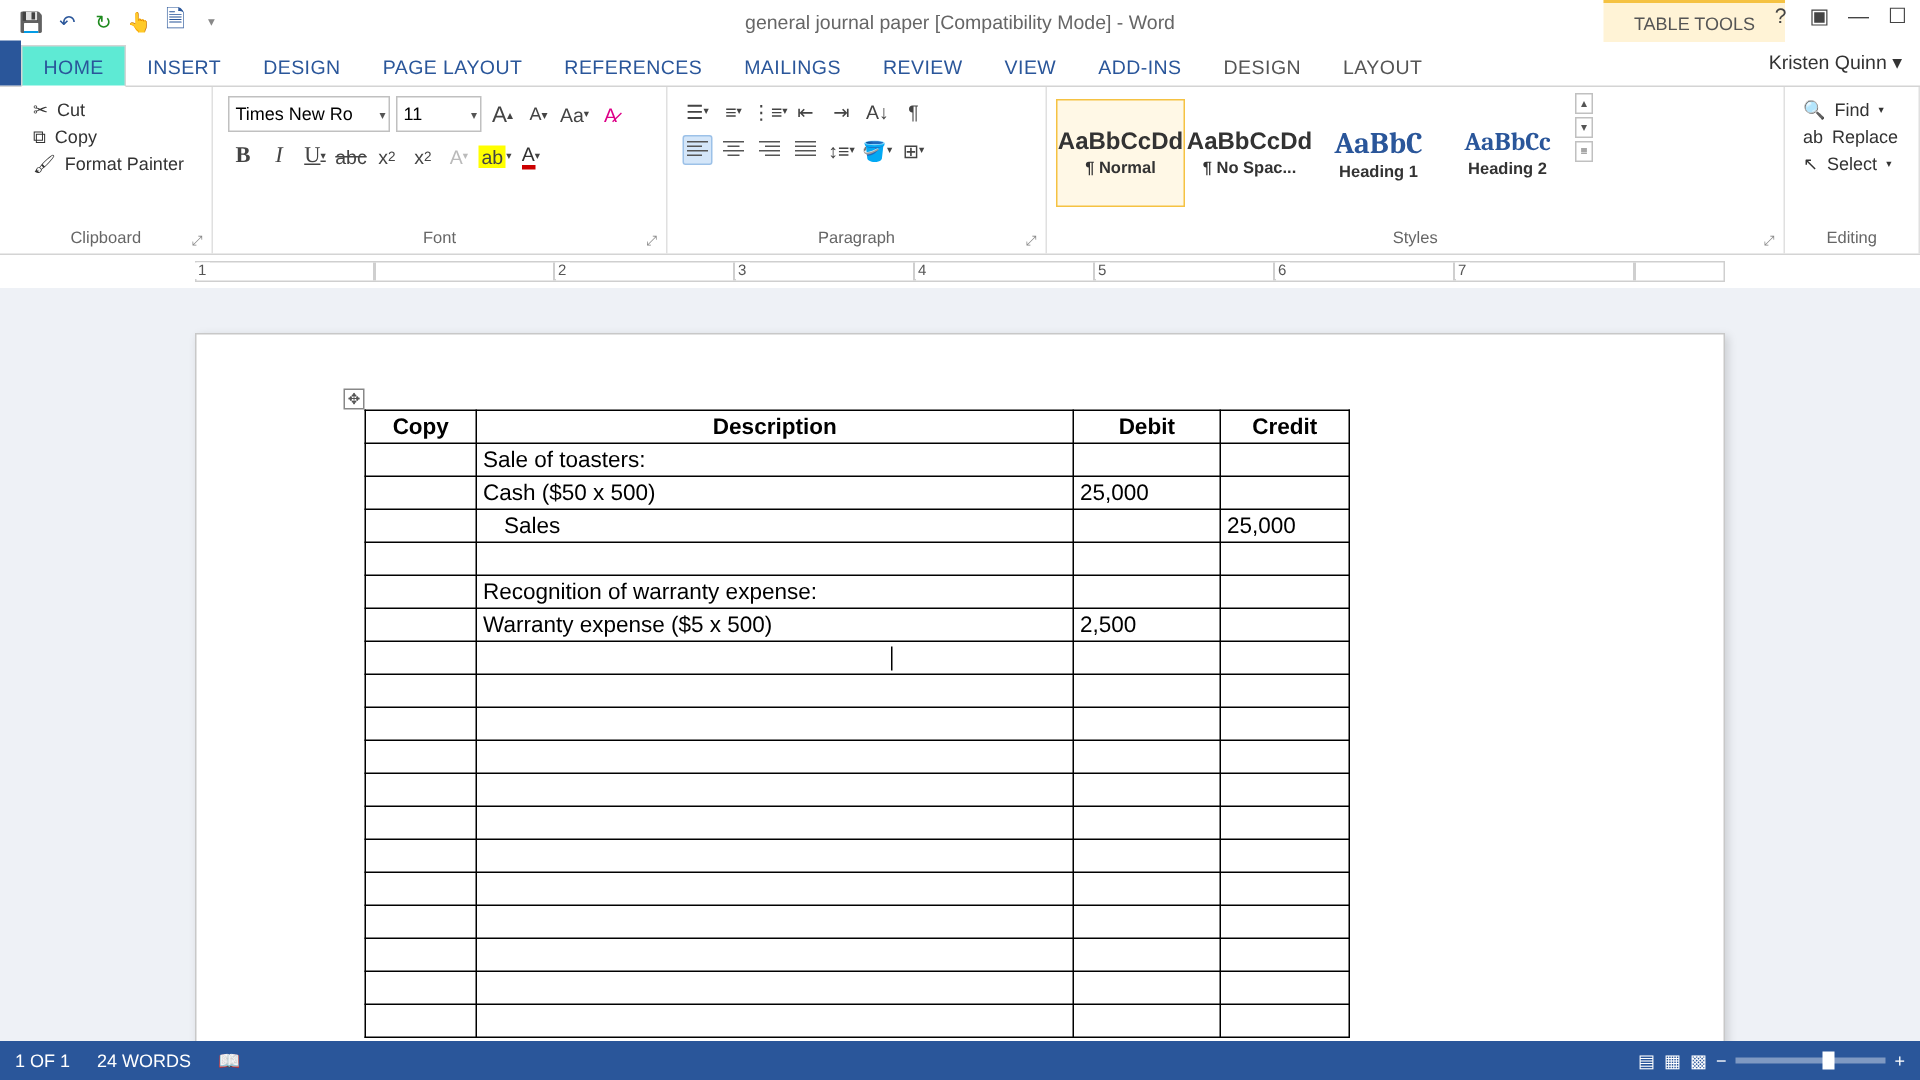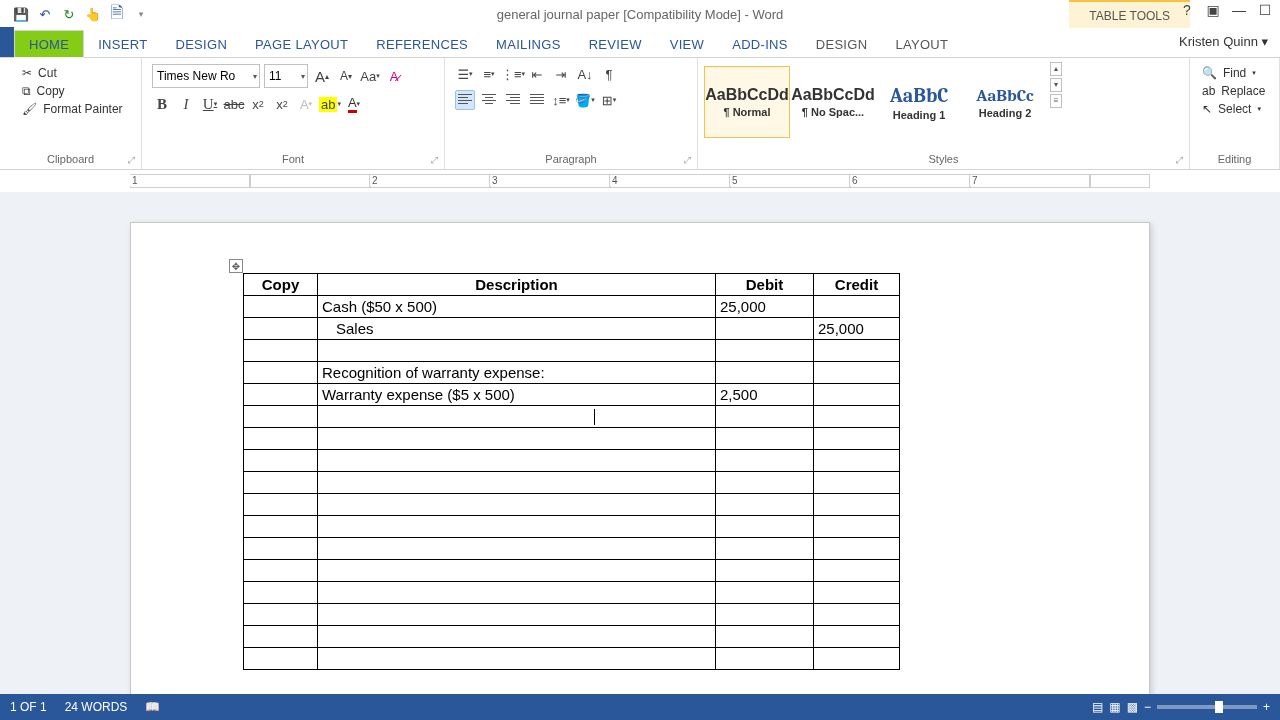--- a/index.html
+++ b/index.html
@@ -13,21 +13,21 @@
   .qat-btn.refresh { color: #1e8a1e; }
   .qat-btn.doc { font-size: 16px; }
   .titlebar-title { position: absolute; left: 0; right: 0; text-align: center; font-size: 13px; color: #666; }
   .tabletools { position: absolute; right: 90px; top: 0; height: 28px; line-height: 28px; font-size: 12px; color: #555; padding: 0 20px; background: #fff3d6; border-top: 2px solid #f5c242; }
   .win-controls { position: absolute; right: 6px; top: 2px; display: flex; gap: 8px; align-items: center; }
   .win-controls span { font-size: 14px; color: #444; width: 18px; text-align: center; }
 
   
   .tabs { height: 30px; display: flex; align-items: flex-end; border-bottom: 1px solid #d4d4d4; background: #fff; position: relative; }
   .tab { padding: 6px 14px 5px; font-size: 13px; color: #2a569a; text-transform: uppercase; letter-spacing: 0.3px; }
-  .tab.active { border: 1px solid #d4d4d4; border-bottom: 1px solid #fff; background: #84cc16; color: #2a569a; margin-bottom: -1px; }
+  .tab.active { border: 1px solid #d4d4d4; border-bottom: 1px solid #fff; background: #5eead4; color: #2a569a; margin-bottom: -1px; }
   .tab.contextual { color: #555; }
   .username { position: absolute; right: 12px; top: 6px; font-size: 13px; color: #333; }
   .file-tab { background: #2a569a; color: #fff; width: 14px; height: 30px; }
 
   
   .ribbon { height: 112px; display: flex; border-bottom: 1px solid #d4d4d4; background: #fff; }
   .group { border-right: 1px solid #e0e0e0; display: flex; flex-direction: column; justify-content: space-between; padding: 4px 6px 2px; }
   .group-body { flex: 1; display: flex; align-items: flex-start; }
   .group-label { font-size: 11px; color: #666; text-align: center; padding: 2px 0; position: relative; }
   .group-label .launcher { position: absolute; right: 0; bottom: 1px; font-size: 9px; color: #888; }
@@ -35,21 +35,21 @@
   
   .clip-col1 { width: 10px; display: flex; flex-direction: column; align-items: center; padding-top: 4px; }
   .clip-col2 { display: flex; flex-direction: column; gap: 4px; padding: 4px 4px 0 6px; }
   .clip-item { display: flex; align-items: center; gap: 6px; font-size: 12px; color: #333; }
 
   
   .font-col { display: flex; flex-direction: column; gap: 6px; padding: 2px 4px; width: 290px; }
   .font-row { display: flex; align-items: center; gap: 4px; }
   .font-name-box { height: 24px; border: 1px solid #c0c0c0; display: flex; align-items: center; padding: 0 4px; font-size: 12px; width: 108px; font-family: "Times New Roman", serif; position: relative; background: #fff; }
   .font-name-box .dd { position: absolute; right: 2px; font-size: 8px; color: #555; }
-  .font-size-box { height: 24px; border: 1px solid #c0c0c0; width: 44px; display: flex; align-items: center; padding: 0 4px; font-size: 12px; position: relative; background: #fff; }
+  .font-size-box { height: 24px; border: 1px solid #c0c0c0; width: 57px; display: flex; align-items: center; padding: 0 4px; font-size: 12px; position: relative; background: #fff; }
   .font-size-box .dd { position: absolute; right: 2px; font-size: 8px; color: #555; }
   .rbn-btn { width: 20px; height: 20px; display: flex; align-items: center; justify-content: center; font-size: 13px; color: #444; }
   .bold { font-weight: bold; font-family: "Times New Roman", serif; font-size: 15px; }
   .italic { font-style: italic; font-family: "Times New Roman", serif; font-size: 15px; }
   .underline { text-decoration: underline; font-family: "Times New Roman", serif; font-size: 15px; }
   .strike { text-decoration: line-through; }
 
   
   .para-col { display: flex; flex-direction: column; gap: 6px; padding: 2px 4px; width: 240px; }
 
@@ -328,20 +328,26 @@
         <tr>
           <th class="c-date">Copy</th>
           <th class="c-desc">Description</th>
           <th class="c-deb">Debit</th>
           <th class="c-cred">Credit</th>
         </tr>
       </thead>
       <tbody id="journal-body">
           <tr>
             <td class="c-date"></td>
+            <td class="c-desc">Sale of toasters:</td>
+            <td class="c-deb"></td>
+            <td class="c-cred"></td>
+          </tr>
+          <tr>
+            <td class="c-date"></td>
             <td class="c-desc">Cash ($50 x 500)</td>
             <td class="c-deb">25,000</td>
             <td class="c-cred"></td>
           </tr>
           <tr>
             <td class="c-date"></td>
             <td class="c-desc indent">  Sales</td>
             <td class="c-deb"></td>
             <td class="c-cred">25,000</td>
           </tr>

